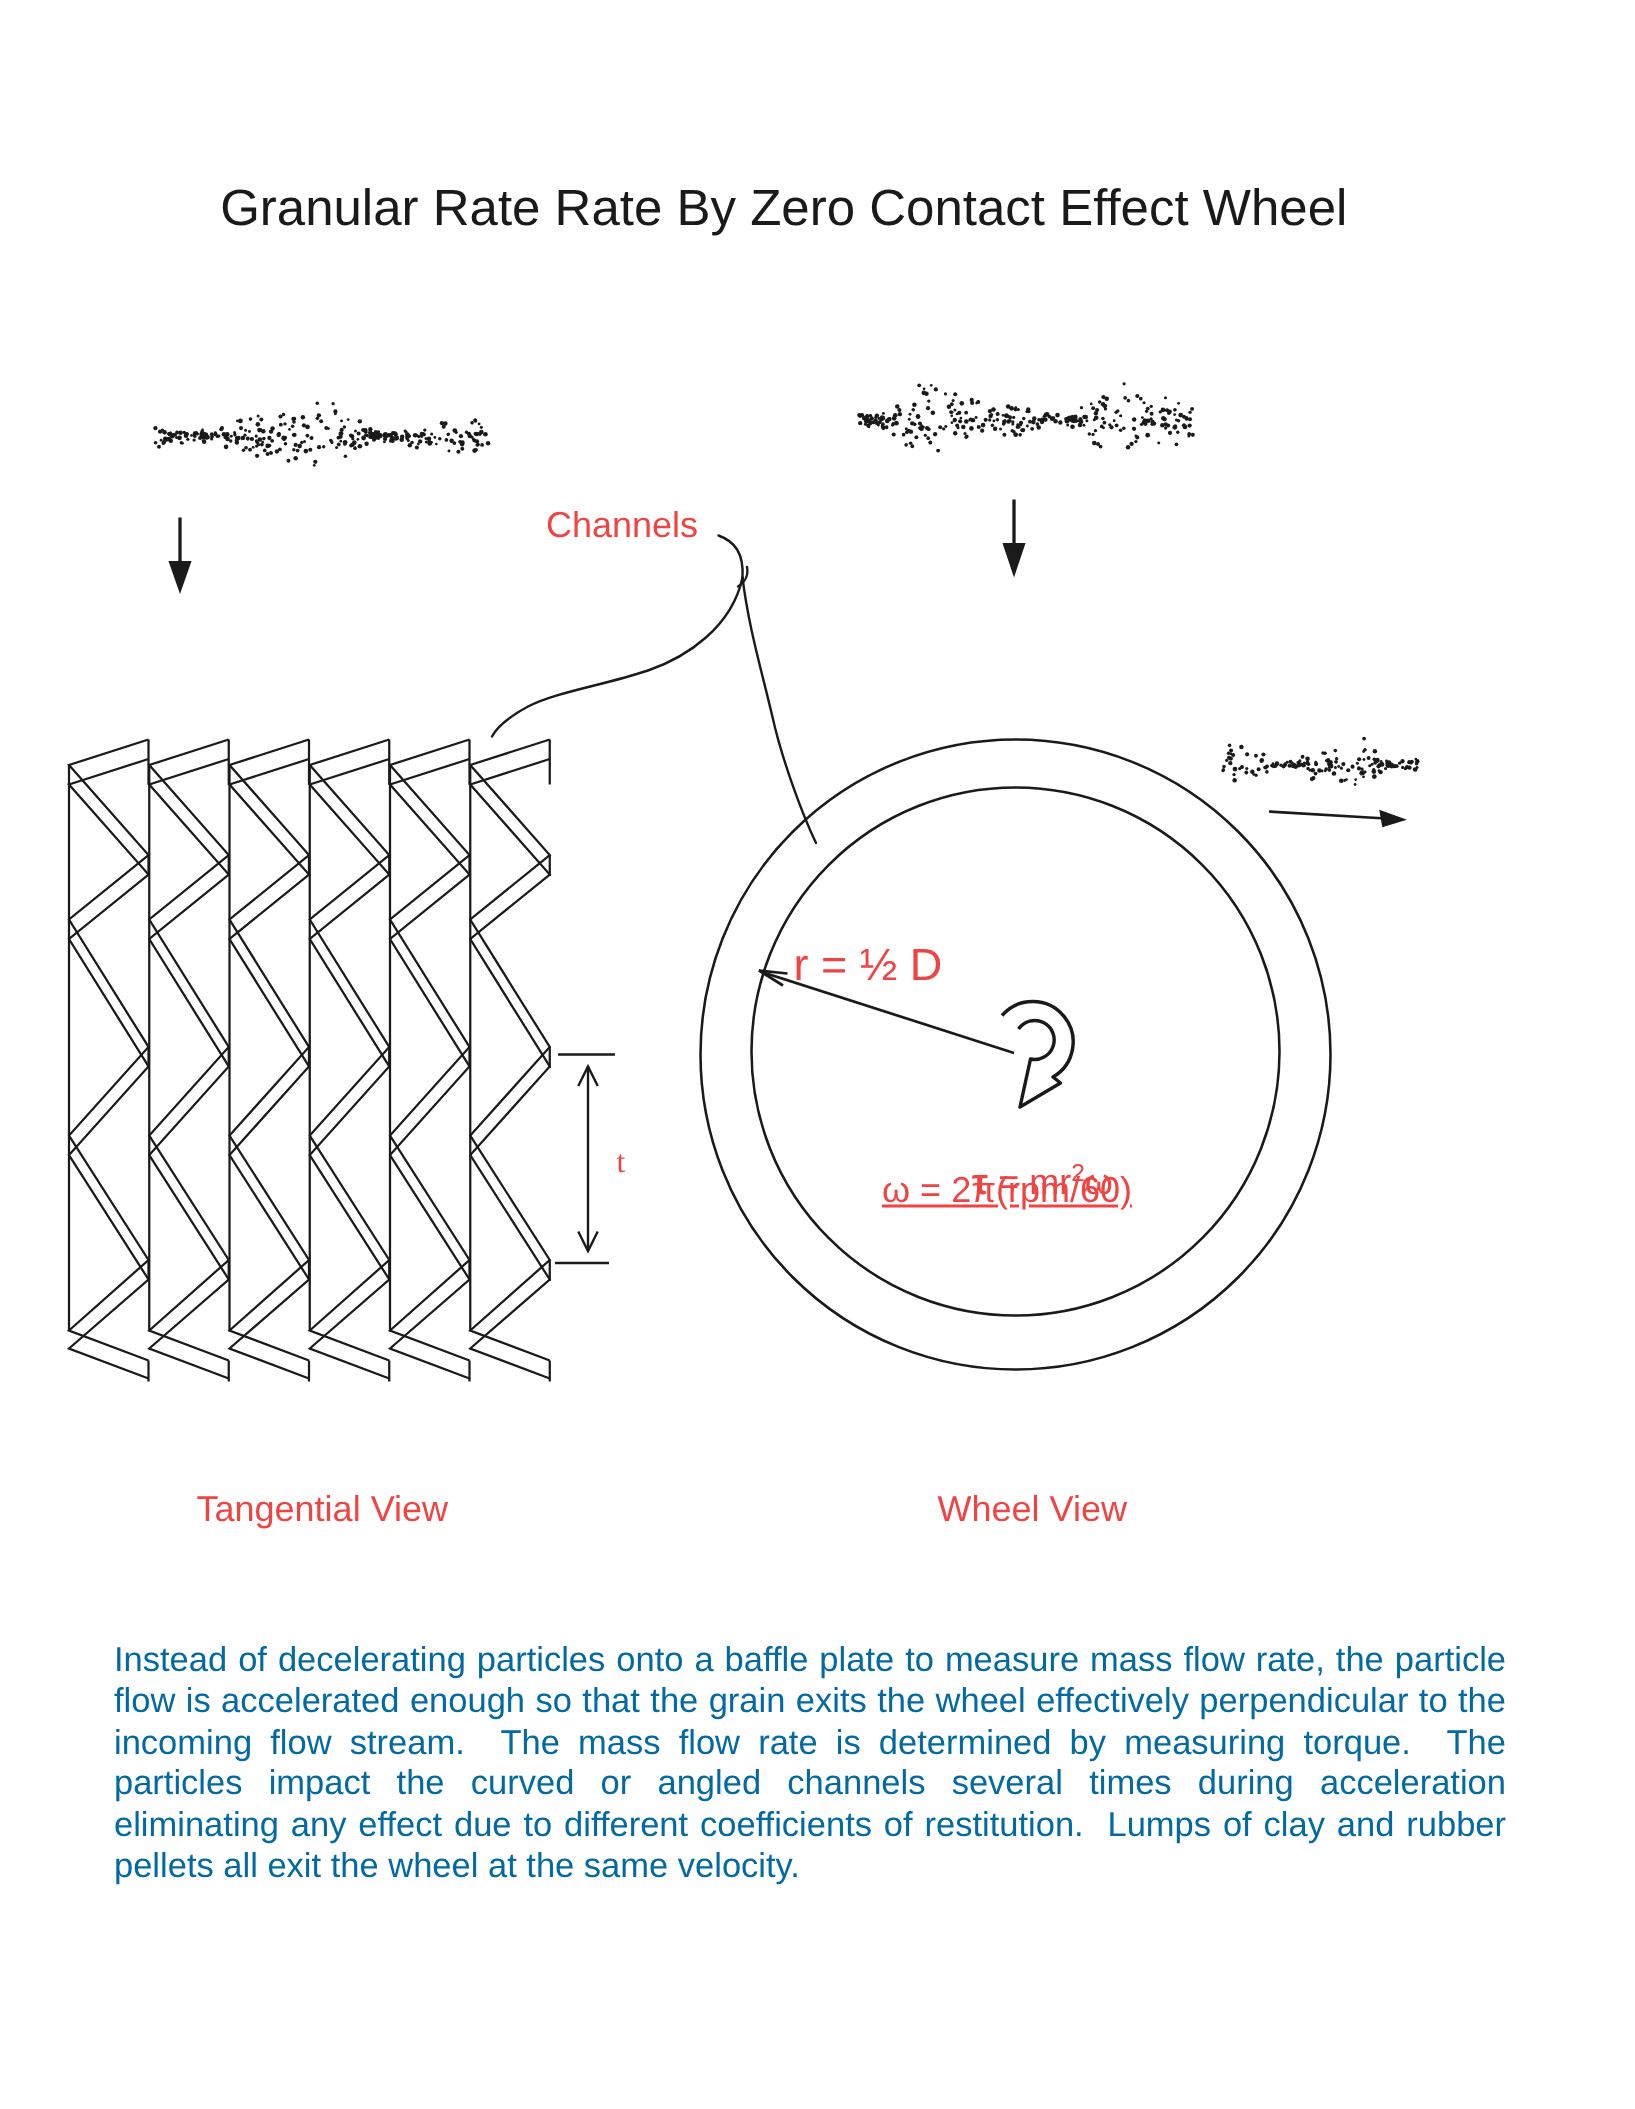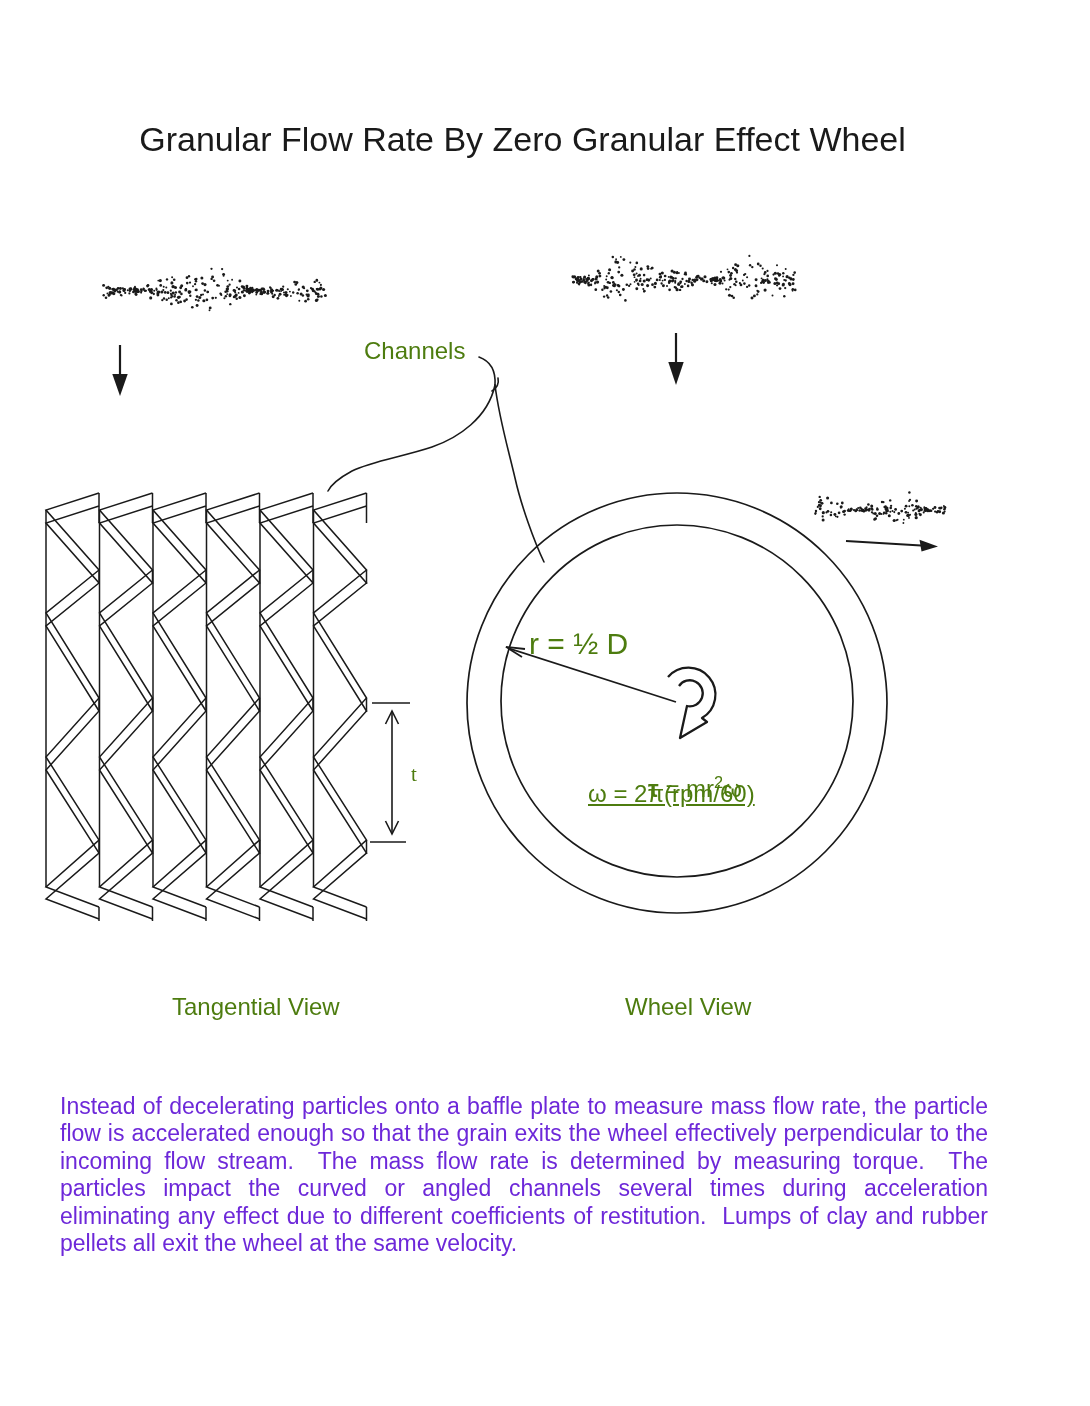--- a/index.html
+++ b/index.html
@@ -5,43 +5,43 @@
   html,body{margin:0;padding:0;background:#fff;}
   .page{
     position:relative;width:1090px;height:1406px;background:#fff;
     font-family:"Liberation Sans","DejaVu Sans",sans-serif;color:#1a1a1a;overflow:hidden;
   }
   h1.title{
     position:absolute;top:120px;left:0;width:1045px;margin:0;
     font-size:34px;font-weight:400;text-align:center;letter-spacing:0px;color:#1a1a1a;
   }
   svg.art{position:absolute;top:0;left:0;}
-  .lbl{position:absolute;white-space:pre;color:#4d7c0f;}
+  .lbl{position:absolute;white-space:pre;color:#ef4444;}
   .lbl sub{font-size:68%;}
   .lbl sup{font-size:68%;}
   .lbl b{font-weight:700;}
   #channels-label{top:337px;left:364px;font-size:24px;}
   #momentum-label{top:423px;left:97px;font-size:23px;}
   #radius-label{top:627px;left:529px;font-size:30px;}
   #torque-formula{top:737px;left:610px;width:170px;text-align:center;font-size:24px;margin-top:36px;}
   #omega-formula{top:780px;left:588px;width:185px;text-align:left;font-size:24px;text-decoration:underline;}
   #t-label{top:762px;left:411px;font-size:21px;font-family:"Liberation Serif","DejaVu Serif",serif;}
-  #caption-tangential{top:993px;left:131px;font-size:24px;margin-left:41px;}
+  #caption-tangential{top:993px;left:131px;font-size:24px;}
   #caption-axial{top:993px;left:625px;font-size:24px;}
   #description{
-    position:absolute;top:1093px;left:60px;width:928px;margin:0;
-    font-size:23px;line-height:27.4px;text-align:justify;white-space:pre-wrap;color:#6d28d9;
+    position:absolute;top:1093px;left:76px;width:928px;margin:0;
+    font-size:23px;line-height:27.4px;text-align:justify;white-space:pre-wrap;color:#0369a1;
   }
 </style>
 </head>
 <body>
 
 <div class="page">
 
-  <h1 class="title">Granular Flow Rate By Zero Granular Effect Wheel</h1>
+  <h1 class="title">Granular Rate Rate By Zero Contact Effect Wheel</h1>
 
   <svg class="art" width="1090" height="1000" viewBox="0 0 1090 1000">
 
     <g id="cloud-left">
         <circle cx="243.5" cy="287.0" r="1.59" fill="#1a1a1a"></circle>
         <circle cx="319.9" cy="289.2" r="1.40" fill="#1a1a1a"></circle>
         <circle cx="198.4" cy="300.4" r="1.24" fill="#1a1a1a"></circle>
         <circle cx="134.1" cy="289.4" r="1.01" fill="#1a1a1a"></circle>
         <circle cx="212.6" cy="276.9" r="1.44" fill="#1a1a1a"></circle>
         <circle cx="167.0" cy="279.4" r="1.20" fill="#1a1a1a"></circle>

